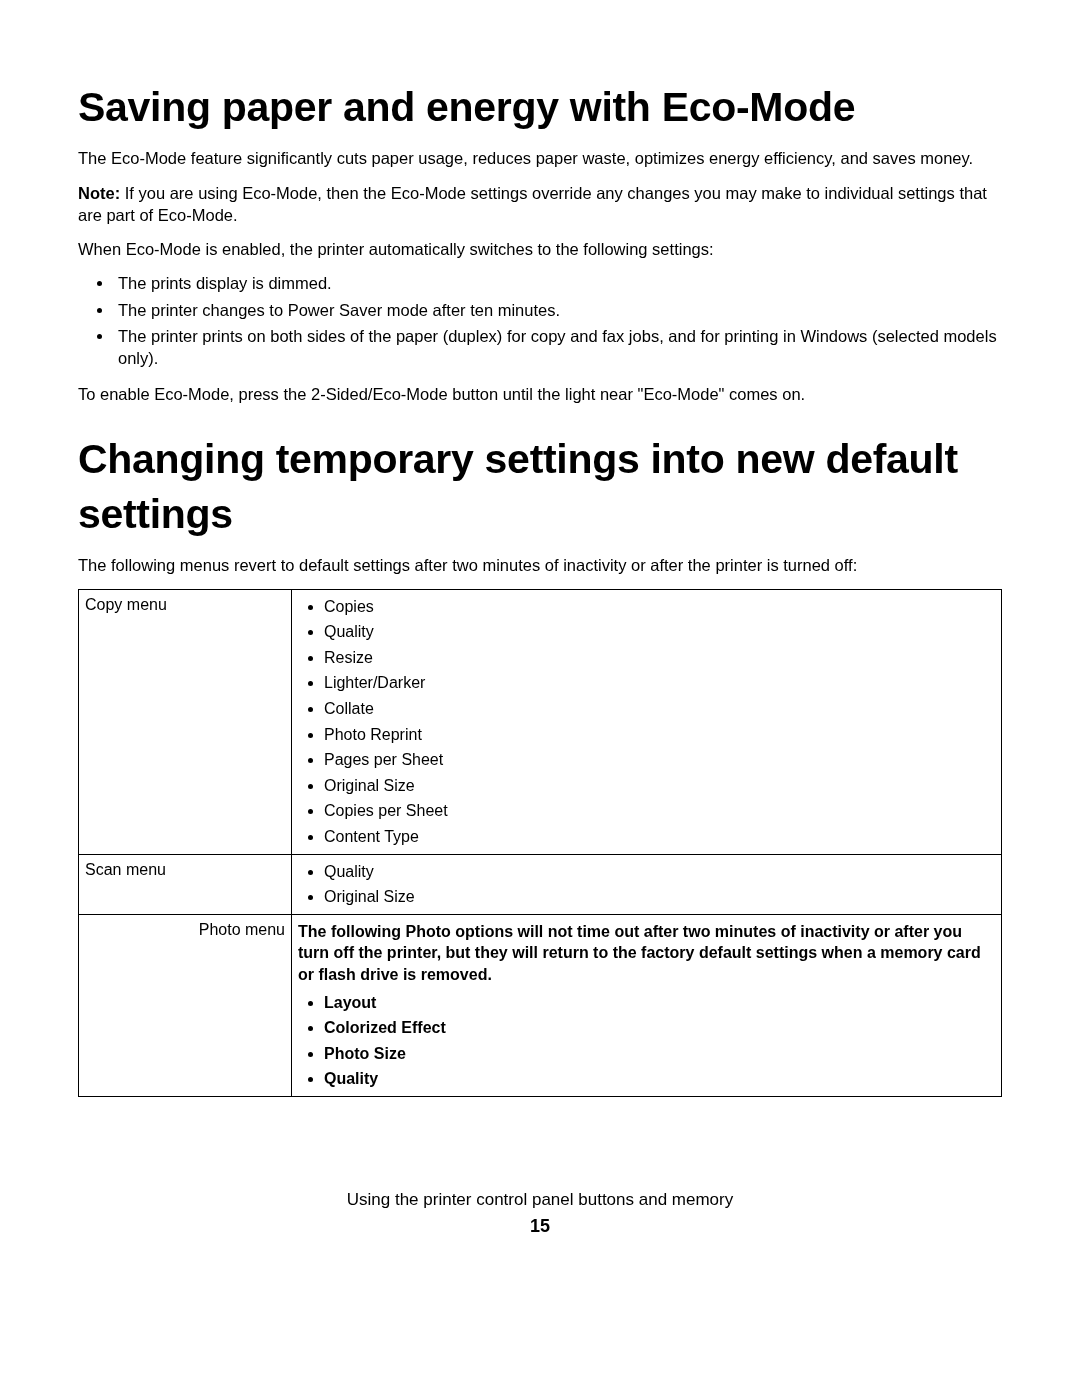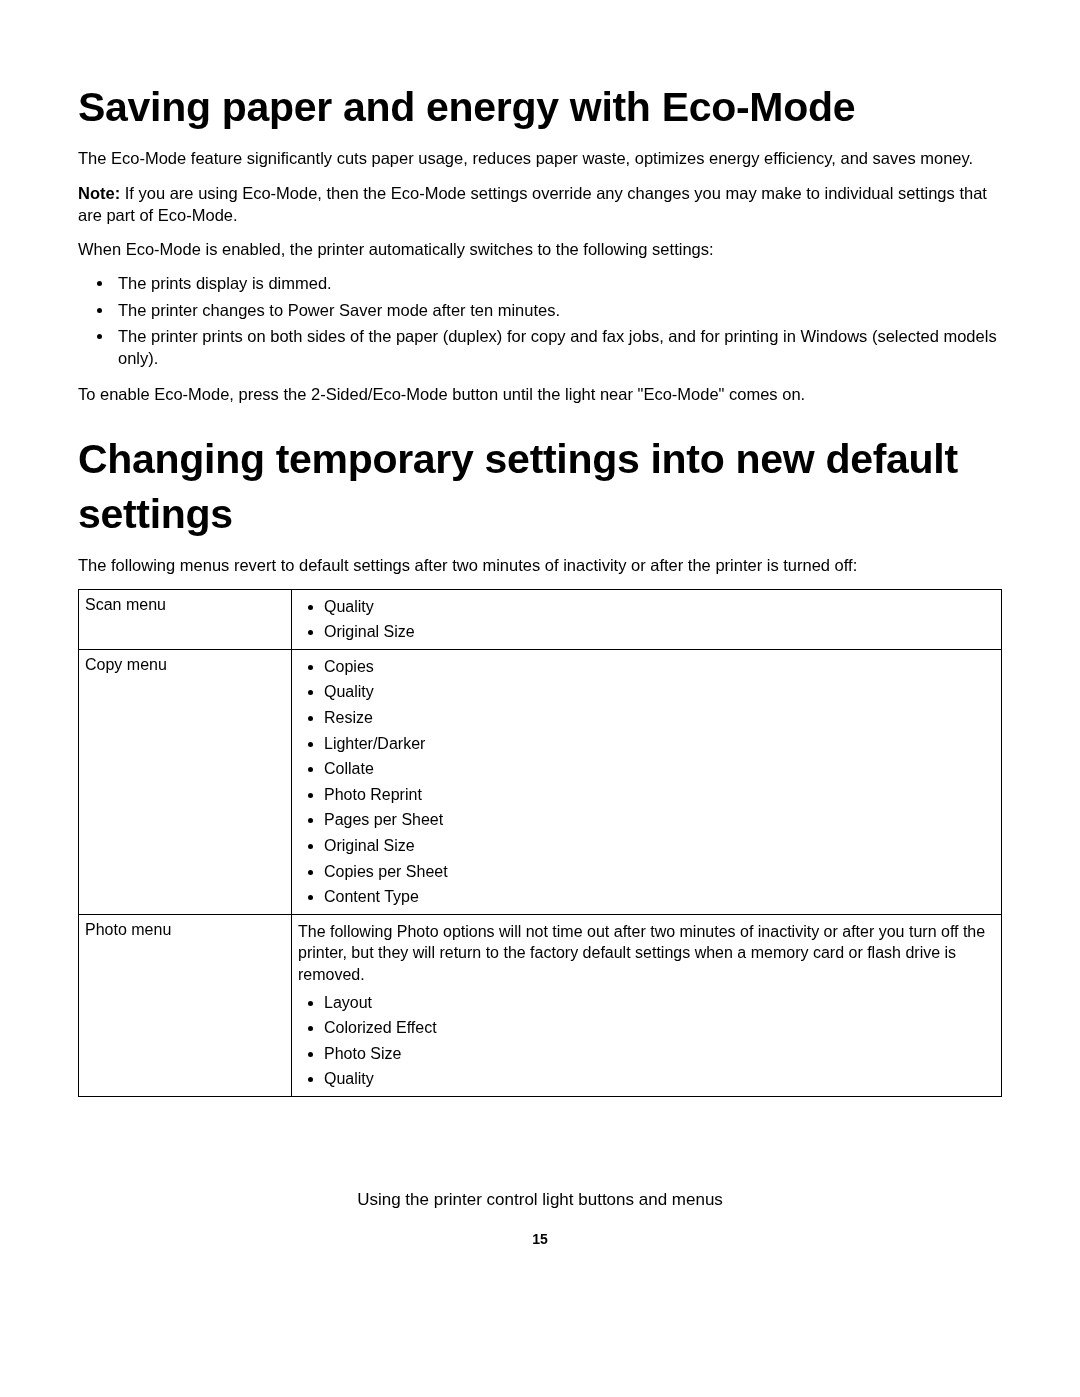--- a/index.html
+++ b/index.html
@@ -52,35 +52,35 @@
   }
   table ul {
     margin: 0;
     padding-left: 26px;
   }
   table ul li {
     padding: 2px 0;
   }
   .rounded-top-left  { border-top-left-radius: 6px; }
   .rounded-top-right { border-top-right-radius: 6px; }
-  .rounded-bot-left  { border-bottom-left-radius: 6px; }
-  .rounded-bot-right { border-bottom-right-radius: 6px; }
+  .rounded-bot-left  { border-bottom-left-radius: 6px; text-align: right; }
+  .rounded-bot-right { border-bottom-right-radius: 6px; font-weight: bold; }
   .footer {
     text-align: center;
     margin-top: 92px;
     font-family: "Trebuchet MS", Arial, sans-serif;
   }
   .footer .chapter {
     font-size: 17px;
     font-weight: 400;
   }
   .footer .pg {
-    margin-top: 18px;
+    margin-top: 2px;
     font-weight: 700;
-    font-size: 14px;
+    font-size: 18px;
   }
   .bold { font-weight: 400; }
   .table-note { margin: 2px 0 4px 0; }
 </style>
 </head>
 <body>
 
 <h1>Saving paper and energy with Eco-Mode</h1>
 
 <p>The Eco-Mode feature significantly cuts paper usage, reduces paper waste, optimizes energy efficiency, and saves money.</p>
@@ -101,56 +101,56 @@
   <span>To enable Eco-Mode, press the </span><span class="bold">2-Sided/Eco-Mode</span><span> button until the light near "Eco-Mode" comes on.</span>
 </p>
 
 <h1 class="second">Changing temporary settings into new default settings</h1>
 
 <p>The following menus revert to default settings after two minutes of inactivity or after the printer is turned off:</p>
 
 <table>
   <tbody>
       <tr>
-    <td class="left">Scan menu</td>
-    <td>
-      <ul>
-        <li>Quality</li>
-        <li>Original Size</li>
-      </ul>
-    </td>
-  </tr>
-  <tr>
     <td class="left rounded-top-left">Copy menu</td>
     <td class="rounded-top-right">
       <ul>
         <li>Copies</li>
         <li>Quality</li>
         <li>Resize</li>
         <li>Lighter/Darker</li>
         <li>Collate</li>
         <li>Photo Reprint</li>
         <li>Pages per Sheet</li>
         <li>Original Size</li>
         <li>Copies per Sheet</li>
         <li>Content Type</li>
+      </ul>
+    </td>
+  </tr>
+  <tr>
+    <td class="left">Scan menu</td>
+    <td>
+      <ul>
+        <li>Quality</li>
+        <li>Original Size</li>
       </ul>
     </td>
   </tr>
   <tr>
     <td class="left rounded-bot-left">Photo menu</td>
     <td class="rounded-bot-right">
       <p class="table-note">The following Photo options will not time out after two minutes of inactivity or after you turn off the printer, but they will return to the factory default settings when a memory card or flash drive is removed.</p>
       <ul>
         <li>Layout</li>
         <li>Colorized Effect</li>
         <li>Photo Size</li>
         <li>Quality</li>
       </ul>
     </td>
   </tr>
 </tbody>
   </table>
 
 <div class="footer">
-  <div class="chapter">Using the printer control light buttons and menus</div>
+  <div class="chapter">Using the printer control panel buttons and memory</div>
   <div class="pg">15</div>
 </div>
 
 </body></html>

